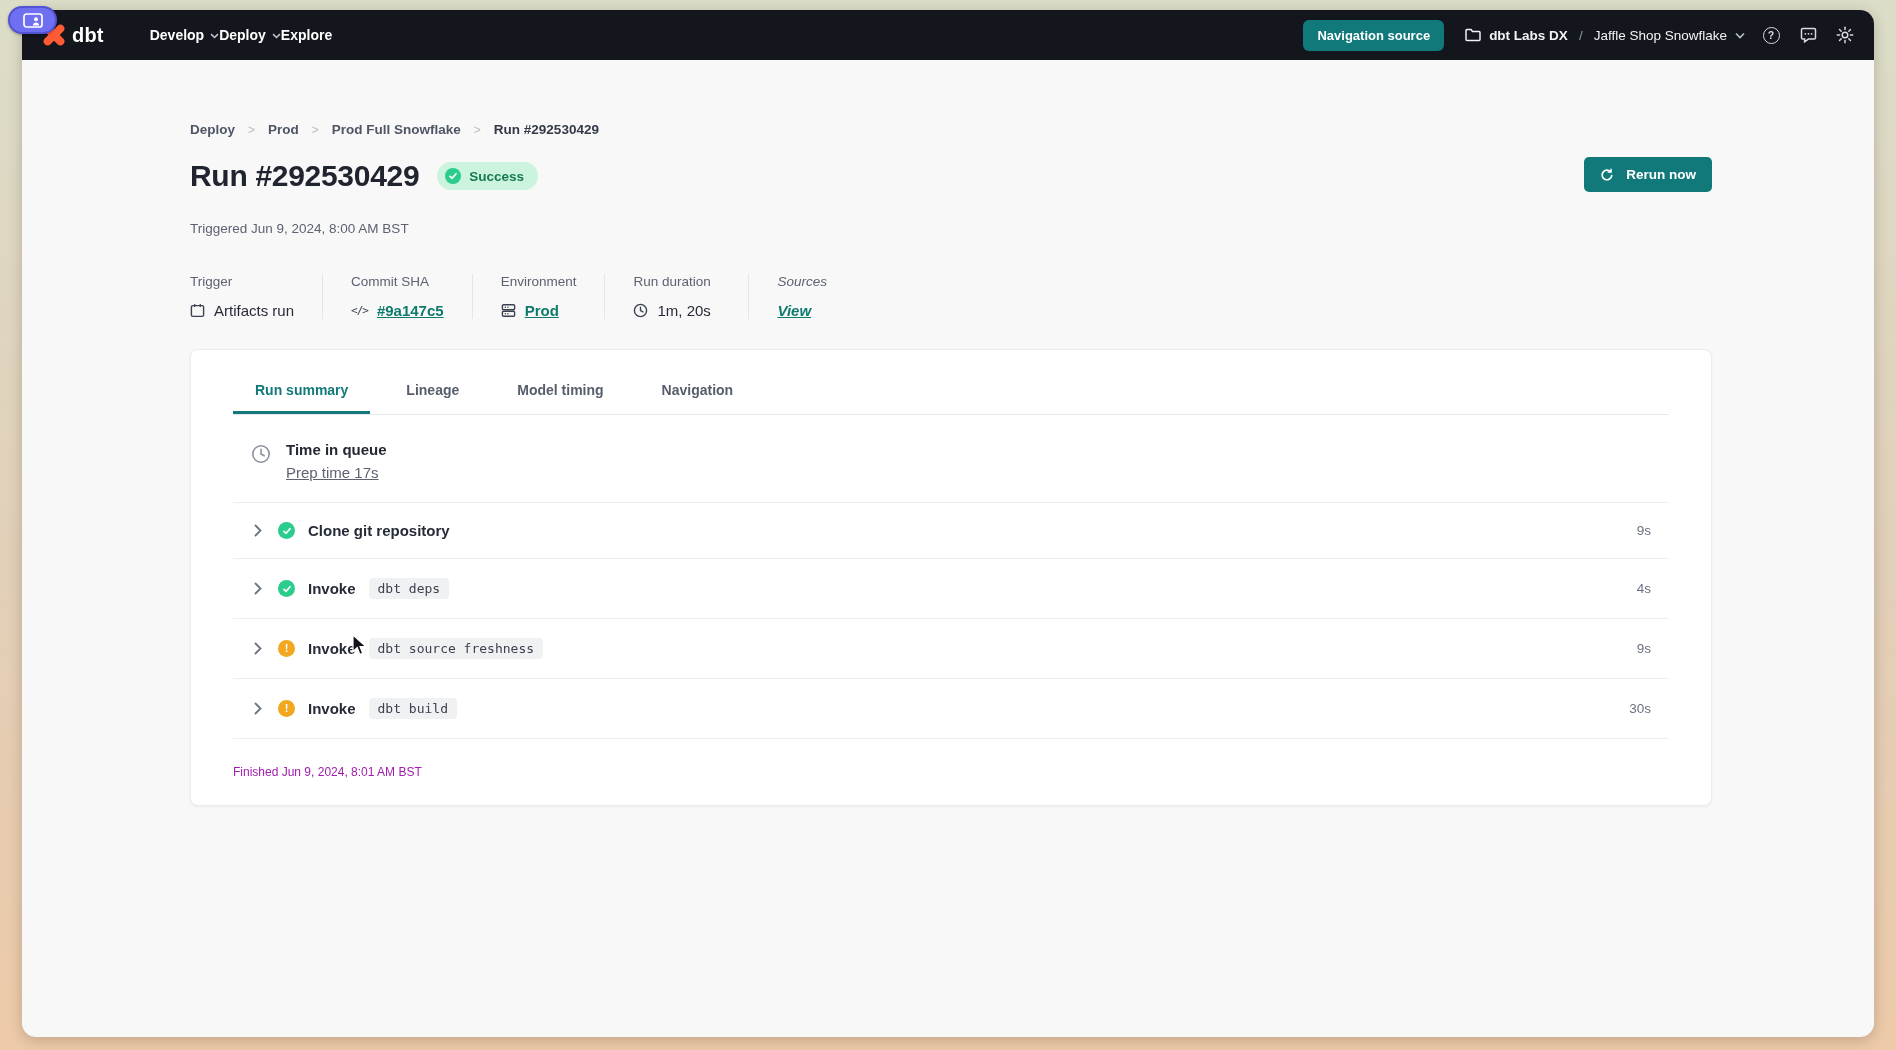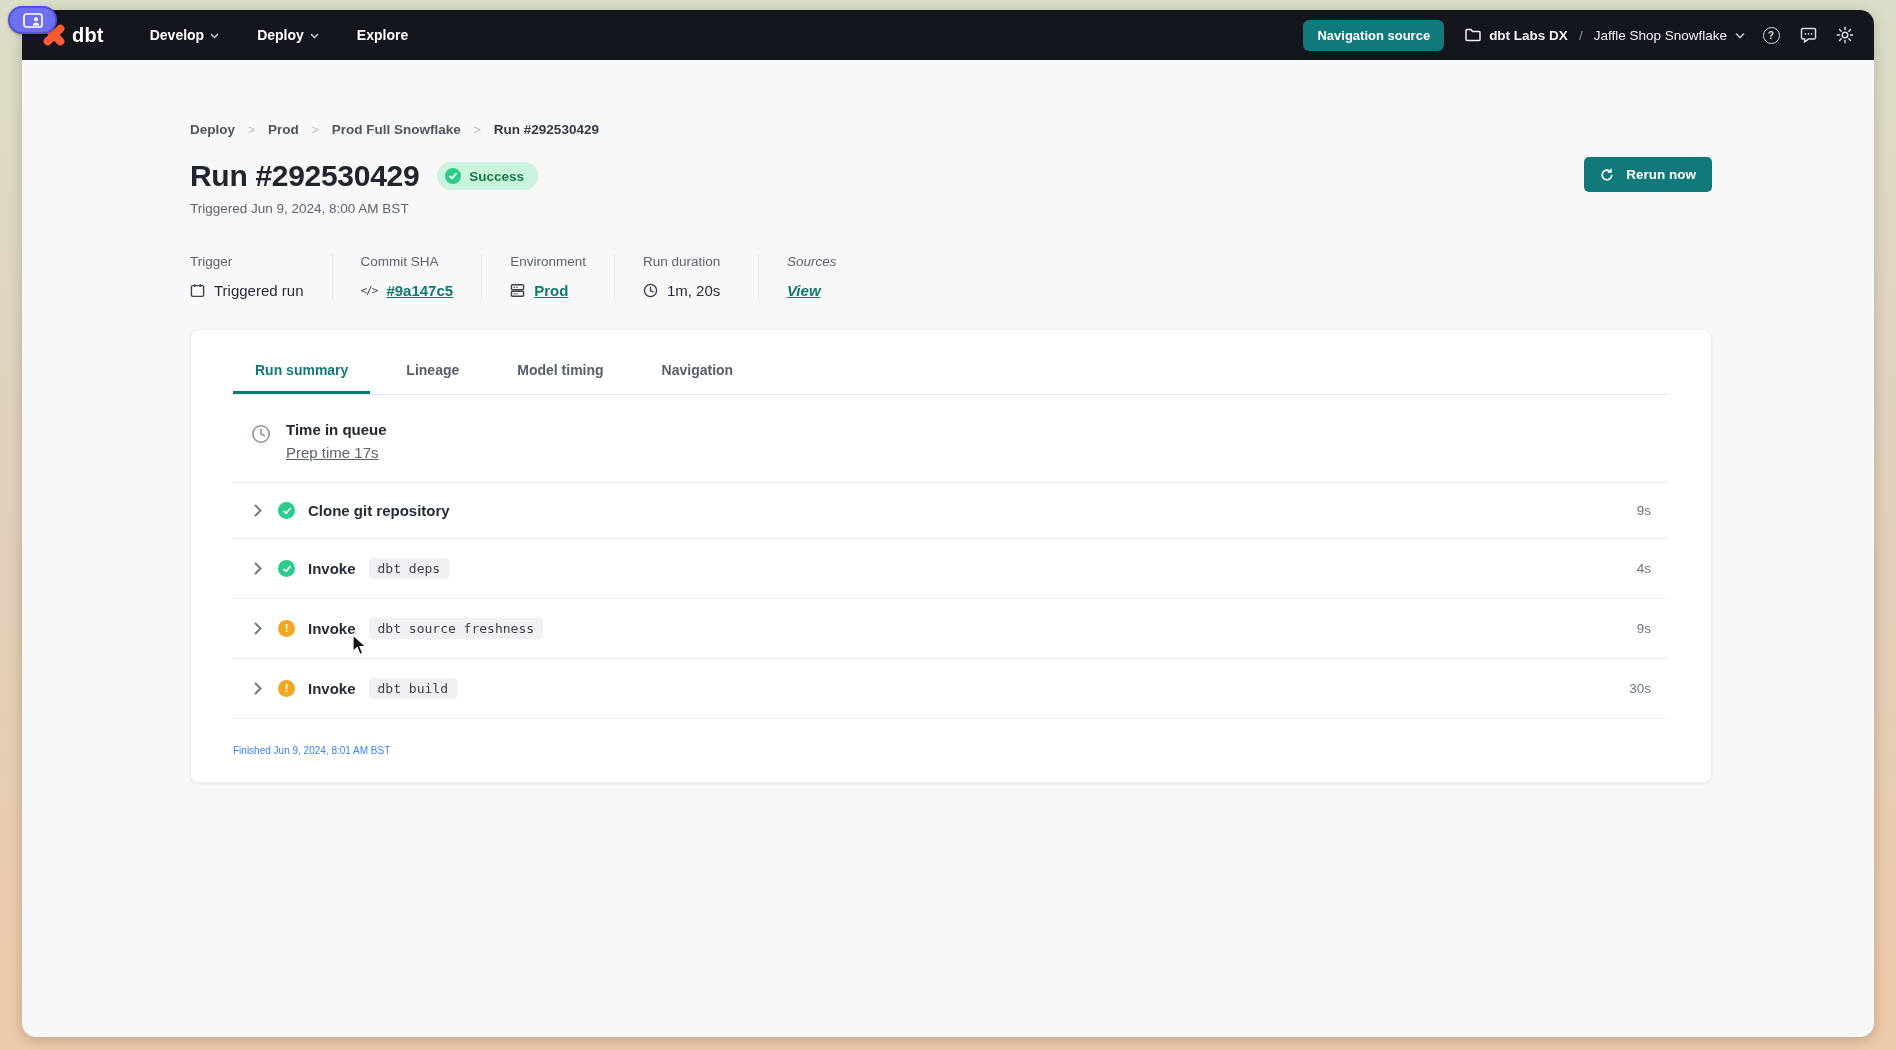--- a/index.html
+++ b/index.html
@@ -20,21 +20,21 @@
     display:flex; align-items:center; justify-content:space-between;
     padding:0 18px 0 20px;
   }
   .nav-left { display:flex; align-items:center; }
   .logo { display:flex; align-items:center; gap:6px; cursor:pointer; }
   .dbt-mark { position:relative; width:24px; height:24px; display:inline-block; }
   .dbt-mark i { position:absolute; left:-1px; top:8px; width:26px; height:8px; border-radius:4px; background:var(--logo-orange,#ff5c35); }
   .dbt-mark .b1 { transform:rotate(45deg); }
   .dbt-mark .b2 { transform:rotate(-45deg); }
   .logo-text { color:#fff; font-size:20px; font-weight:700; letter-spacing:.2px; }
-  .nav-menus { display:flex; gap:38px; margin-left:46px; }
+  .nav-menus { display:flex; margin-left:46px; }
   .nav-menu { display:flex; align-items:center; gap:6px; background:none; border:none; color:#fff; font:600 14px "Liberation Sans",sans-serif; cursor:pointer; }
   .nav-menu svg { margin-top:2px; }
   .nav-right { display:flex; align-items:center; gap:15px; }
   .nav-preview-btn {
     background:var(--accent-teal,#12797b); color:#fff; border:none; border-radius:6px;
     padding:8px 14px; font:700 13px "Liberation Sans",sans-serif; cursor:pointer;
   }
   .account { display:flex; align-items:center; gap:8px; color:#f1f2f5; font-size:13.5px; cursor:pointer; margin-left:6px; }
   .account .org { font-weight:700; }
   .account .slash { color:#9096a2; margin:0 3px; }
@@ -50,21 +50,21 @@
   .title-row { display:flex; align-items:center; gap:18px; margin-top:22px; position:relative; }
   h1 { font-size:30px; font-weight:700; color:#20242f; letter-spacing:-.3px; }
   .badge { display:inline-flex; align-items:center; gap:8px; background:var(--success-badge-bg,#ccf3de); border-radius:999px; padding:6px 14px 6px 8px; font-size:13.5px; font-weight:600; color:var(--success-badge-text,#157a50); }
   .badge-dot { width:16px; height:16px; border-radius:50%; background:var(--success-green,#2bcc8c); display:grid; place-items:center; }
   .rerun-btn {
     position:absolute; right:0; top:-2px;
     display:flex; align-items:center; gap:12px;
     background:var(--accent-teal,#12797b); color:#fff; border:none; border-radius:5px;
     padding:10px 16px; font:700 13.5px "Liberation Sans",sans-serif; cursor:pointer;
   }
-  .triggered { margin-top:8px; font-size:13.5px; color:#5c6270; }
+  .triggered { margin-top:28px; font-size:13.5px; color:#5c6270; }
   
   .meta-row { margin-top:38px; display:flex; align-items:flex-start; }
   .meta-col { padding-right:28px; margin-right:28px; border-right:1px solid #e4e6eb; }
   .meta-col:last-child { border-right:none;font-style:italic; }
   .meta-col.w1{min-width:128px}.meta-col.w2{min-width:106px}.meta-col.w3{min-width:92px}.meta-col.w4{min-width:116px}
   .meta-label { font-size:13.5px; color:#5c6270; margin-bottom:13px; }
   .meta-value { display:flex; align-items:center; gap:9px; font-size:15px; font-weight:500; color:#262b37; }
   .meta-value .link { color:var(--link-teal,#0f7b6d); font-weight:600; text-decoration:underline; cursor:pointer; }
   .meta-icon { display:grid; place-items:center; color:#3c4250; }
   .code-glyph { font-family:"DejaVu Sans Mono",monospace; font-size:11px; color:#3c4250; letter-spacing:-1px; }
@@ -79,21 +79,21 @@
   .queue-link { display:inline-block; margin-top:6px; font-size:15px; color:#5c6270; text-decoration:underline; cursor:pointer; }
   .step-row { display:flex; align-items:center; gap:13px; padding:19px 18px; border-bottom:1px solid #edeef1; }
   .chev { display:grid; place-items:center; width:14px; cursor:pointer; }
   .status { width:17px; height:17px; border-radius:50%; display:grid; place-items:center; flex:none; }
   .status.success { background:var(--success-green,#2bcc8c); }
   .status.warning { background:var(--warning-amber,#f1a71f); }
   .status .bang { color:#fff; font-size:11px; font-weight:700; line-height:1; }
   .step-label { font-size:15px; font-weight:700; color:#262b38; }
   .chip { font-family:"DejaVu Sans Mono",monospace; font-size:13px; color:#3c414e; background:#eff1f3; border-radius:4px; padding:3px 9px; }
   .duration { margin-left:auto; font-size:13.5px; color:#6a7180; }
-  .finished { margin:26px 42px 0; font-size:10px; color:#3b82f6; }
+  .finished { margin:26px 42px 0; font-size:12px; color:#a21caf; }
   
   .ext-badge { position:absolute; left:8px; top:6px; width:49px; height:28px; border-radius:15px; background:var(--badge-purple,#6f6ff2); border:2px solid #5353d6; display:grid; place-items:center; cursor:pointer; z-index:5; box-shadow:0 1px 3px rgba(0,0,0,.3); }
   .cursor { position:absolute; left:352px; top:634px; z-index:6; pointer-events:none; }
 </style>
 </head>
 <body>
 
 <div class="window">
 
   <header class="navbar">
@@ -213,21 +213,21 @@
           <div class="meta-col w1">
             <div class="meta-label">Trigger</div>
             <div class="meta-value">
               <span class="meta-icon">
                 <svg width="15" height="15" viewBox="0 0 16 16" fill="none" stroke="#3c4250" stroke-width="1.5">
                   <rect x="1.5" y="2.8" width="13" height="11.5" rx="1.5"></rect>
                   <line x1="5" y1="1.2" x2="5" y2="4.2"></line>
                   <line x1="11" y1="1.2" x2="11" y2="4.2"></line>
                 </svg>
               </span>
-              <span>Triggered run</span>
+              <span>Artifacts run</span>
             </div>
           </div>
           <div class="meta-col w2">
             <div class="meta-label">Commit SHA</div>
             <div class="meta-value">
               <span class="meta-icon">
                 <span class="code-glyph">&lt;/&gt;</span>
               </span>
               <a class="link">#9a147c5</a>
             </div>

